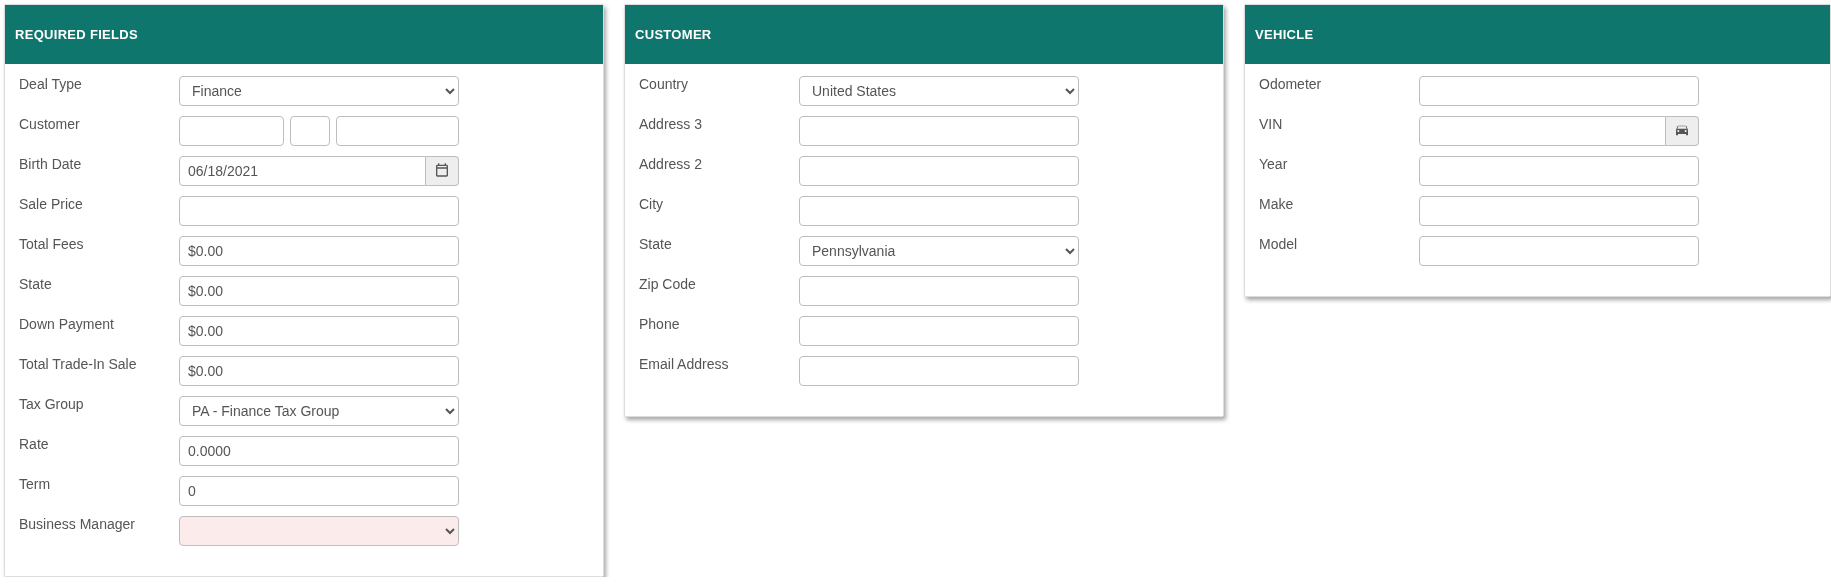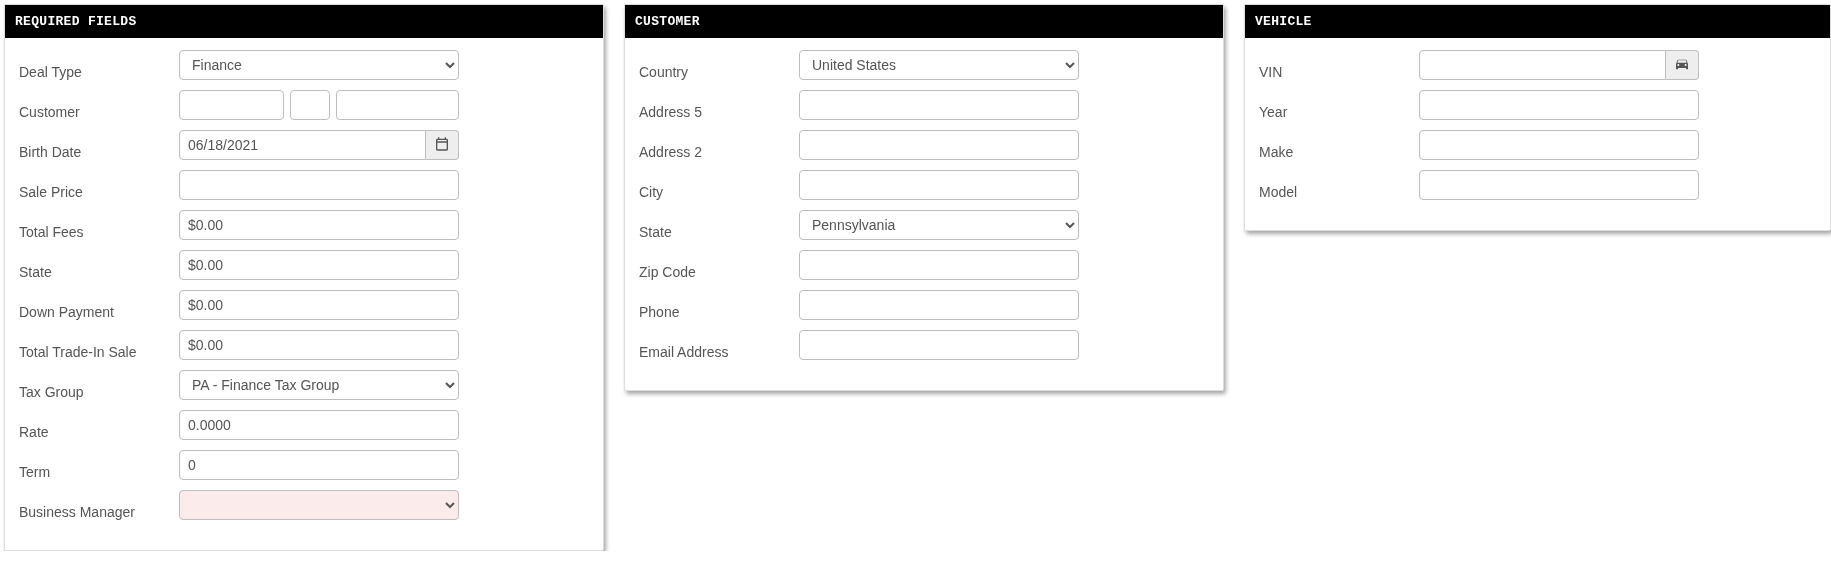--- a/index.html
+++ b/index.html
@@ -16,34 +16,33 @@
     gap: 20px;
     align-items: flex-start;
   }
   .panel {
     background: #fff;
     border: 1px solid #ddd;
     border-radius: 2px;
     box-shadow: 2px 3px 4px rgba(0,0,0,0.35);
   }
   .panel-header {
-    background: #000000;
+    background: #0f766e;
     color: #fff;
     font-weight: bold;
     font-size: 13px;
-    padding: 9px 10px;
+    padding: 22px 10px;
     letter-spacing: 0.3px;
-    font-family: Liberation Mono, monospace;
   }
   .panel-body {
     padding: 12px 14px 14px 14px;
   }
   .form-row {
     display: flex;
-    align-items: flex-end;
+    align-items: flex-start;
     margin-bottom: 10px;
   }
   .form-row:last-child { margin-bottom: 16px; }
   .form-label {
     width: 160px;
     color: #555;
     font-size: 14px;
   }
   .panel-customer .form-label { width: 160px; }
   .panel-vehicle .form-label  { width: 160px; }
@@ -230,21 +229,21 @@
       <div class="form-row">
         <div class="form-label">Country</div>
         <div class="control-col">
           <select>
             <option>United States</option>
           </select>
         </div>
       </div>
 
       <div class="form-row">
-        <div class="form-label">Address 5</div>
+        <div class="form-label">Address 3</div>
         <div class="control-col">
             <input type="text" style="">
           </div>
       </div>
 
       <div class="form-row">
         <div class="form-label">Address 2</div>
         <div class="control-col">
             <input type="text" style="">
           </div>
@@ -287,20 +286,26 @@
           </div>
       </div>
 
     </div>
   </div>
 
   <div class="panel panel-vehicle">
     <div class="panel-header">VEHICLE</div>
     <div class="panel-body">
 
+      <div class="form-row">
+        <div class="form-label">Odometer</div>
+        <div class="control-col">
+            <input type="text" style="">
+          </div>
+      </div>
 
 
       <div class="form-row">
         <div class="form-label">VIN</div>
         <div class="control-col">
           <div class="input-group">
             <input type="text" style="">
             <div class="input-addon">
               <span>
                 <svg class="icon-svg" viewBox="0 0 24 24">

